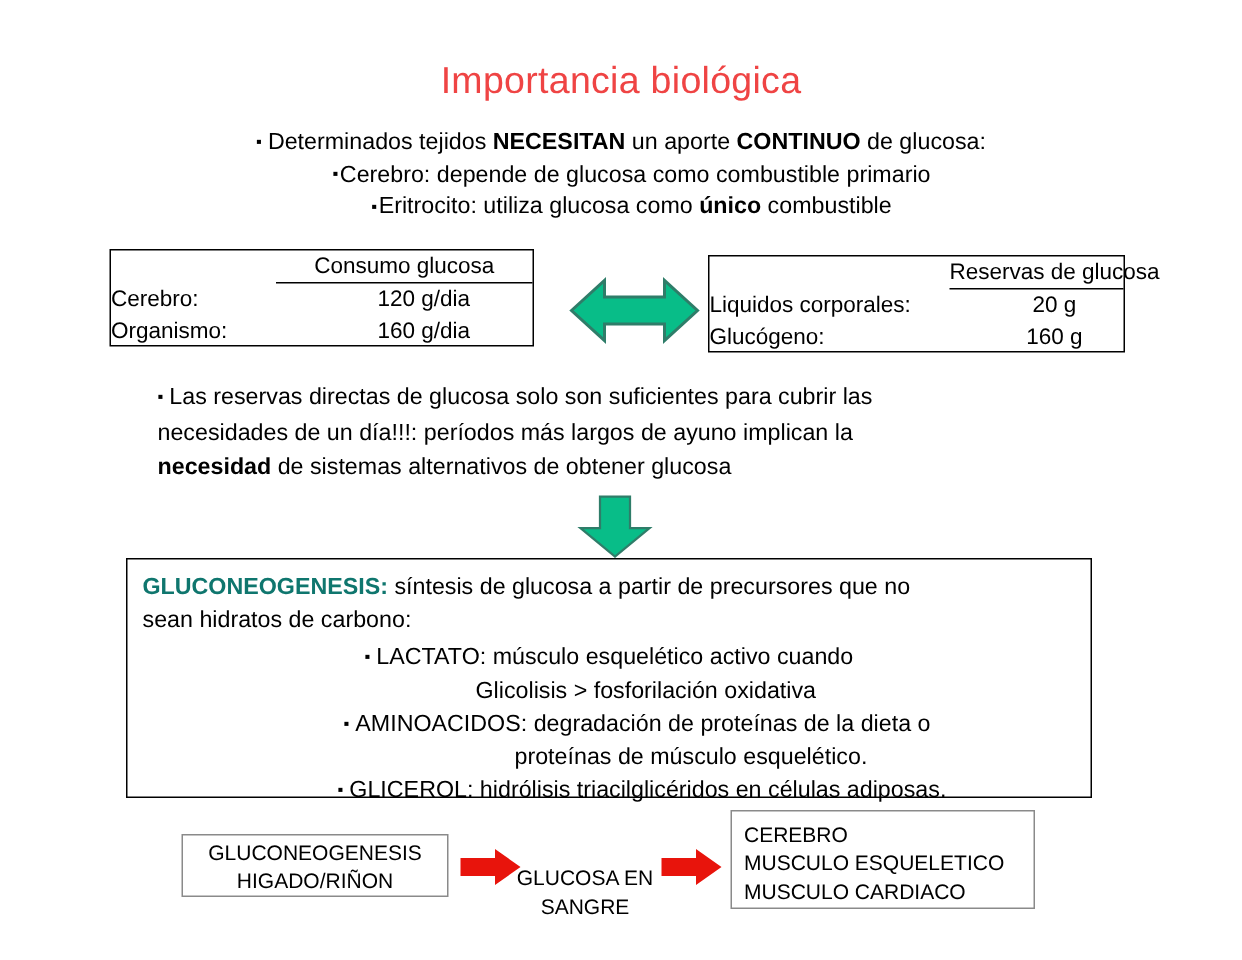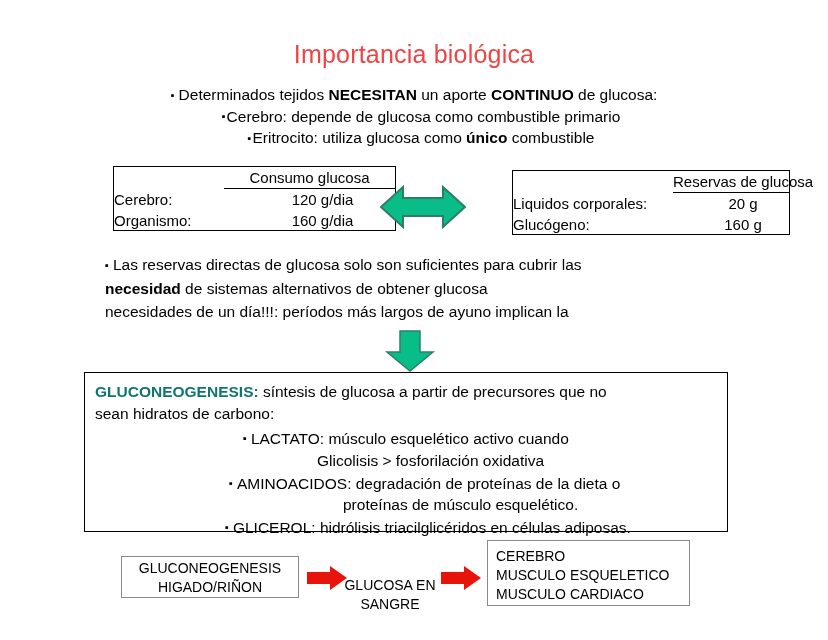--- a/index.html
+++ b/index.html
@@ -45,21 +45,20 @@
   .sqbul-tight { font-size: 11px; vertical-align: 1.5px; padding-right: 1px; }
   b { font-weight: bold; }
 
   
   .databox {
     position: absolute;
     border: 1px solid #000000;
     background: #ffffff;
     box-sizing: border-box;
     font-size: 15px;
-    margin-left: 40px;
   }
   #table-consumo {
     left: 73px;
     top: 166px;
     width: 283px;
     height: 65px;
   }
   #table-reservas {
     left: 472px;
     top: 170px;
@@ -253,24 +252,24 @@
   <svg viewBox="0 0 88 46" width="88" height="46" xmlns="http://www.w3.org/2000/svg">
     <polygon points="2,23 24,3 24,14 64,14 64,3 86,23 64,43 64,32 24,32 24,43" fill="#08bd88" stroke="#2f7d69" stroke-width="2" stroke-linejoin="miter"></polygon>
   </svg>
 </div>
 
 <div id="reserves-paragraph">
   <div class="ln">
     <span class="sqbul">▪</span><span>Las reservas directas de glucosa solo son suficientes para cubrir las</span>
   </div>
   <div class="ln">
+    <span>necesidades de un día!!!: períodos más largos de ayuno implican la</span>
+  </div>
+  <div class="ln">
     <b>necesidad</b><span> de sistemas alternativos de obtener glucosa</span>
-  </div>
-  <div class="ln">
-    <span>necesidades de un día!!!: períodos más largos de ayuno implican la</span>
   </div>
 </div>
 
 <div id="arrow-down-green">
   <svg viewBox="0 0 60 42" width="60" height="42" xmlns="http://www.w3.org/2000/svg">
     <polygon points="20,1 40,1 40,22 53,22 30,41 7,22 20,22" fill="#08bd88" stroke="#2f7d69" stroke-width="1.5" stroke-linejoin="miter"></polygon>
   </svg>
 </div>
 
 <div id="gluco-box">

